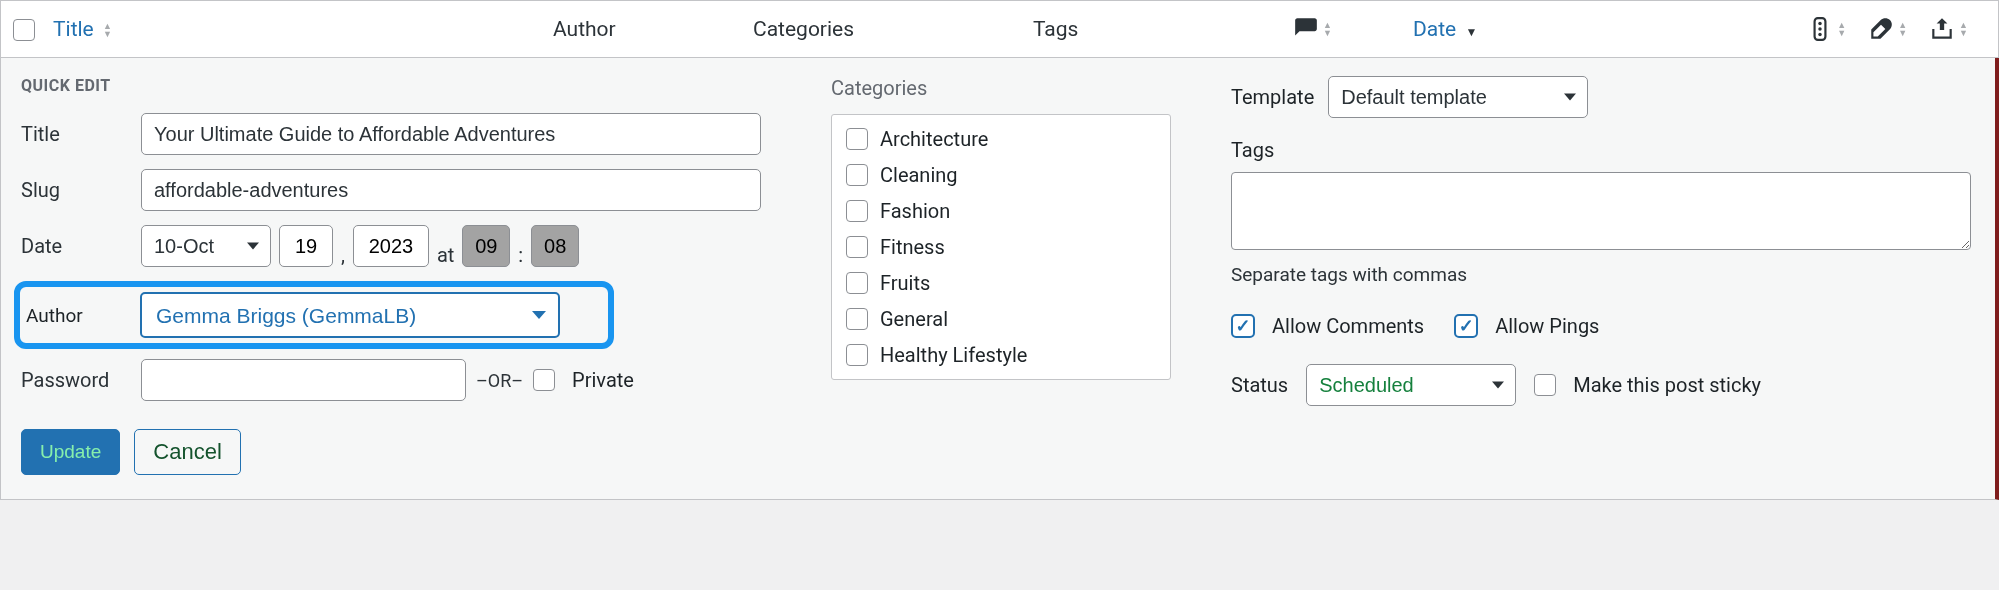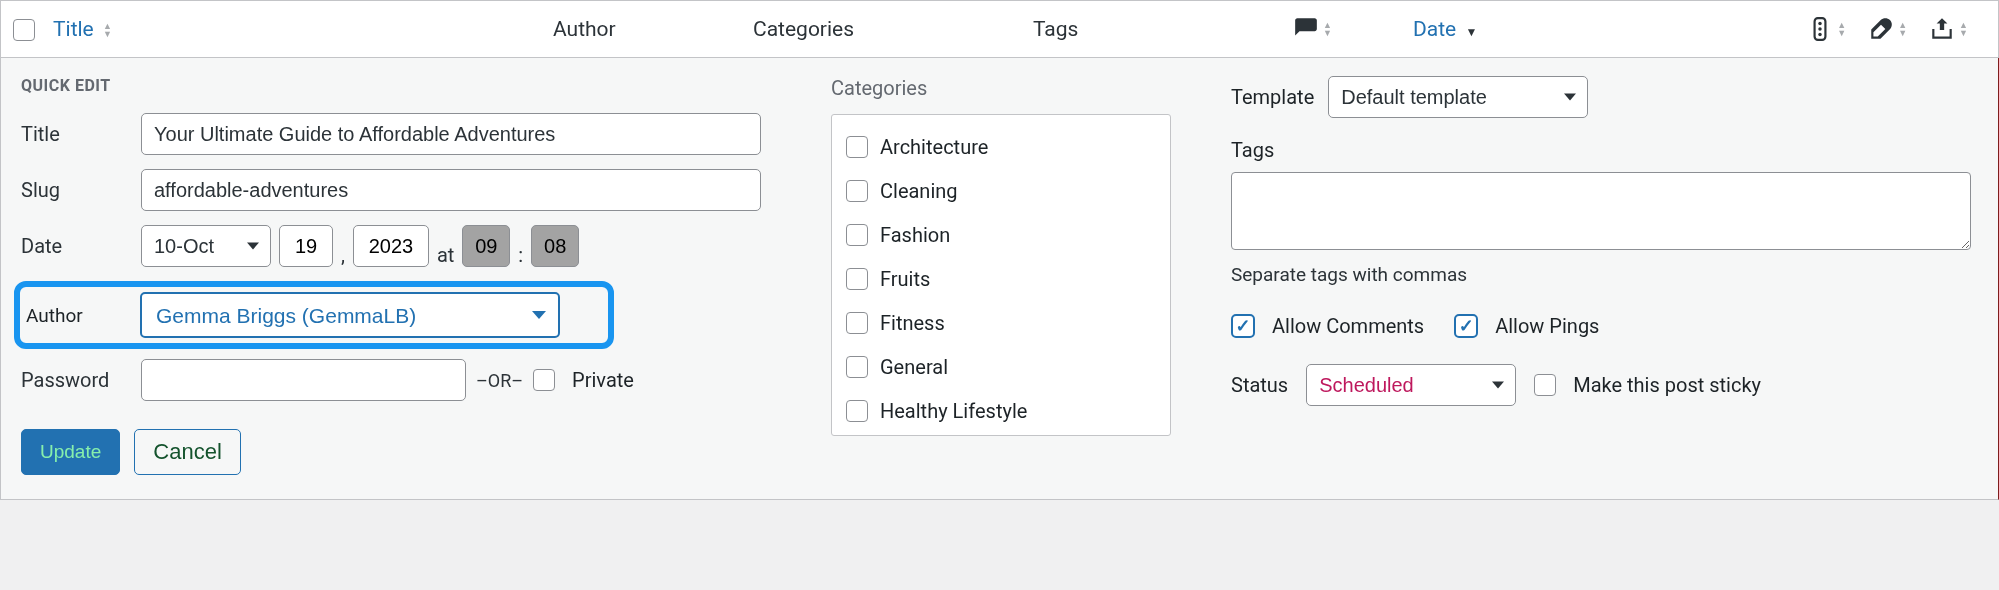--- a/index.html
+++ b/index.html
@@ -66,21 +66,21 @@
   display: inline-flex;
   align-items:center;
   justify-content:center;
 }
 .header-icon svg { width: 26px; height: 26px; fill: #2c3338; }
 .with-sort { display: inline-flex; align-items:center; }
 
 .quick-edit {
   background: #f6f7f7;
   border-left: 1px solid #c3c4c7;
-  border-right: 1px solid #7f1d1d;
+  border-right: 4px solid #7f1d1d;
   border-bottom: 1px solid #c3c4c7;
   padding: 18px 20px 24px 20px;
 }
 .cols {
   display: flex;
   gap: 30px;
 }
 .col1 { flex: 0 0 780px; }
 .col2 { flex: 0 0 370px; }
 .col3 { flex: 1; }
@@ -182,21 +182,21 @@
 .cat-list {
   border: 1px solid #c3c4c7;
   background: #fff;
   border-radius: 3px;
   padding: 12px 14px;
   display:flex;
   flex-direction:column;
   gap:12px;
   width: 340px;
 }
-.cat-item { display:flex; align-items:center; gap:12px; font-size:20px;margin-top:8px; }
+.cat-item { display:flex; align-items:center; gap:12px; font-size:20px; }
 
 .col3 .tpl-row { display:flex; align-items:center; gap:14px; margin-bottom:20px;}
 .col3 .sel.tpl { width: 260px; }
 .col3 .tags-lbl { font-size:20px; margin-bottom:10px; display:block;}
 .tags-area {
   width: 740px;
   height: 78px;
   border:1px solid #8c8f94;
   border-radius:4px;
   background:#fff;
@@ -207,21 +207,21 @@
 .hint { font-size:19px; color:#2c3338; margin-top:8px;}
 .chk-row { display:flex; gap:30px; margin-top:28px; align-items:center;}
 .chk-blue {
   width:24px;height:24px;border:2px solid #2271b1;border-radius:5px;
   background:#fff;display:inline-flex;align-items:center;justify-content:center;
 }
 .chk-blue.checked::after {
   content:"✓"; color:#2271b1; font-size:18px; font-weight:bold; line-height:1;
 }
 .status-row { display:flex; align-items:center; gap:18px; margin-top:26px;}
-.sel.status { width: 210px; color:#be185d;}
+.sel.status { width: 210px; color:#15803d;}
 .btns { display:flex; gap:14px; margin-top:28px;}
 .btn-primary {
   background:#2271b1; color:#86efac; border:1px solid #2271b1;
   border-radius:5px; padding:9px 18px; font-size:19px; cursor:pointer;
 }
 .btn-secondary {
   background:#f6f7f7; color:#14532d; border:1.5px solid #2271b1;
   border-radius:5px; padding:9px 18px; font-size:22px; cursor:pointer;
 }
 </style>
@@ -374,25 +374,25 @@
           <label class="cat-item">
               <span class="chk"></span>
               <span>Cleaning</span>
             </label>
           <label class="cat-item">
               <span class="chk"></span>
               <span>Fashion</span>
             </label>
           <label class="cat-item">
               <span class="chk"></span>
+              <span>Fitness</span>
+            </label>
+          <label class="cat-item">
+              <span class="chk"></span>
               <span>Fruits</span>
-            </label>
-          <label class="cat-item">
-              <span class="chk"></span>
-              <span>Fitness</span>
             </label>
           <label class="cat-item">
               <span class="chk"></span>
               <span>General</span>
             </label>
           <label class="cat-item">
               <span class="chk"></span>
               <span>Healthy Lifestyle</span>
             </label>
         </div>

